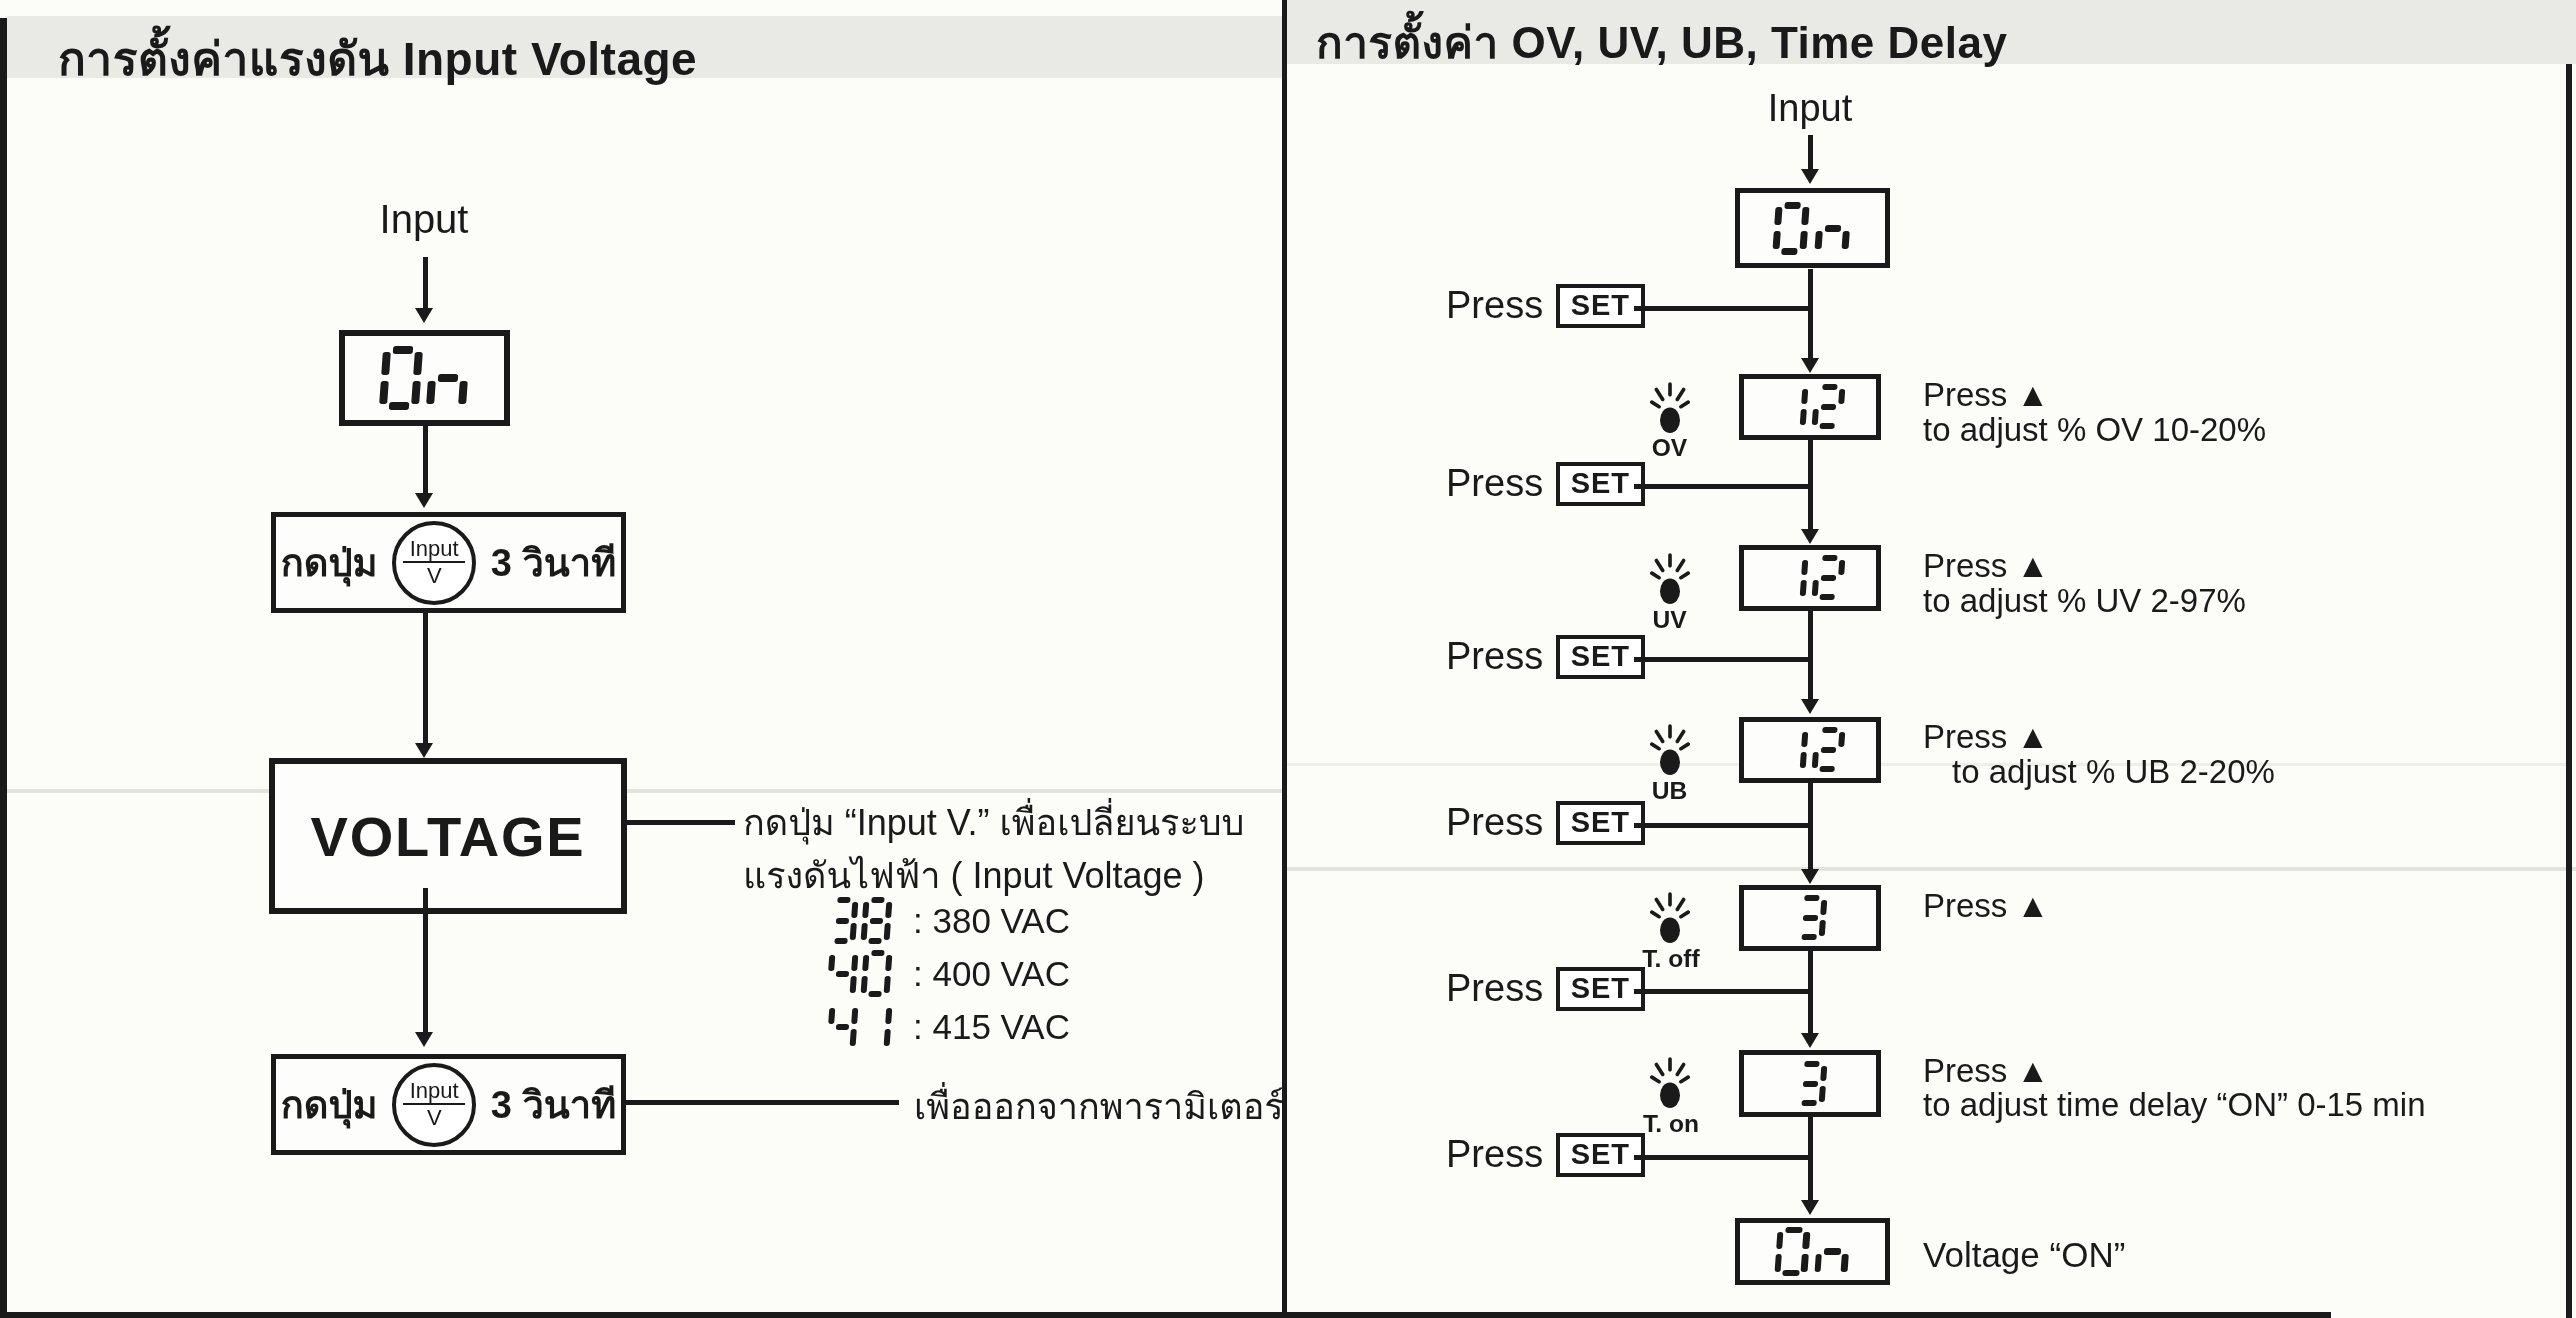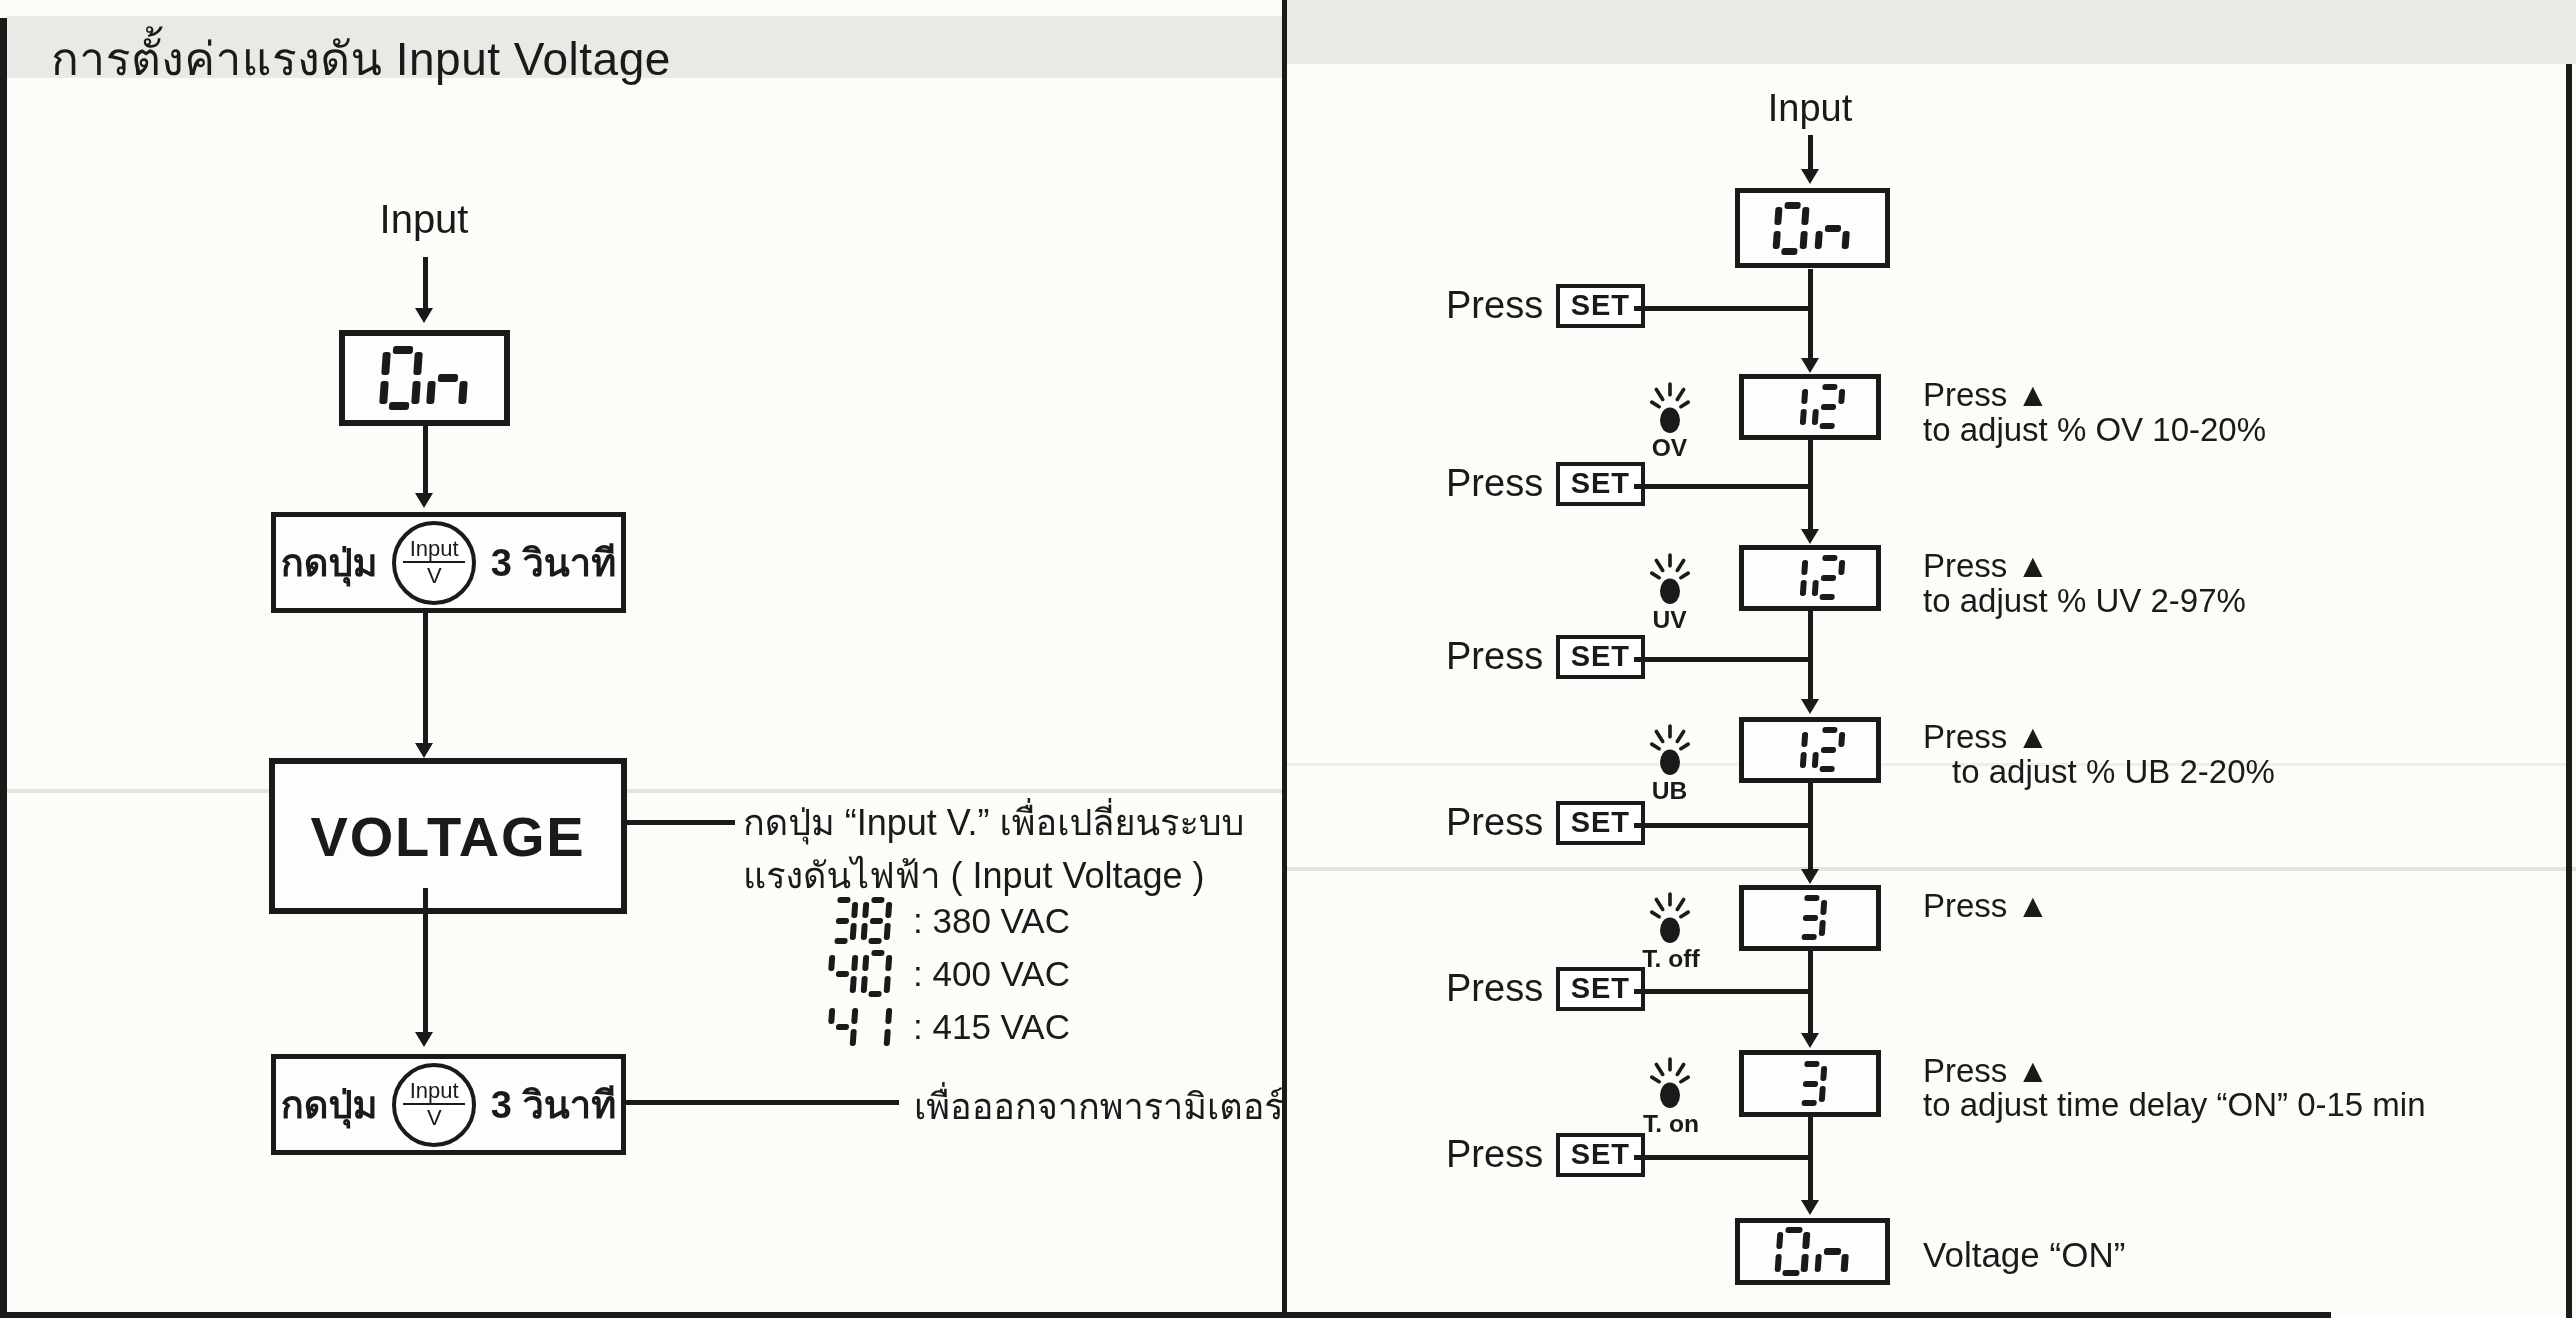--- a/index.html
+++ b/index.html
@@ -2,21 +2,21 @@
 <html style="font-size:14.6px"><head>
 <meta charset="utf-8">
 <style>
   :root{ --ink:#1a1a1a; }
   html,body{margin:0;padding:0;}
   body{font-family:"Liberation Sans", sans-serif; background:#ffffff;}
   .page{position:relative;width:2576px;height:1319px;background:#fcfcf9;overflow:hidden;color:var(--ink);}
   .band{position:absolute;background:#e9e9e5;}
   .crease{position:absolute;background:#e4e4df;}
   .rule{position:absolute;background:var(--ink);}
-  .title{position:absolute;font-weight:normal;white-space:nowrap;letter-spacing:0.5px;}
+  .title{position:absolute;font-weight:bold;white-space:nowrap;letter-spacing:0.5px;margin-left:7px;}
   .flowline{position:absolute;background:var(--ink);}
   .ah{position:absolute;width:0;height:0;border-left:9px solid transparent;border-right:9px solid transparent;border-top:15.5px solid var(--ink);}
   .dispbox{position:absolute;border:5.5px solid var(--ink);background:#fdfdfb;box-sizing:border-box;}
   .dispbox.big{border-width:6.4px;}
   .segwrap{display:flex;align-items:center;justify-content:center;width:100%;height:100%;}
   .sdigit{position:relative;display:inline-block;transform:skewX(-4deg);}
   .seg{position:absolute;background:var(--ink);border-radius:2.7px;}
   .pressbox{position:absolute;border:5.5px solid var(--ink);box-sizing:border-box;display:flex;align-items:center;justify-content:center;gap:14.6px;font-size:38px;font-weight:bold;background:#fdfdfb;white-space:nowrap;}
   .inputv{width:76px;height:76px;border:4.6px solid var(--ink);border-radius:50%;display:flex;flex-direction:column;align-items:center;justify-content:center;font-size:22px;font-weight:normal;flex:0 0 auto;background:#fff;}
   .inputv .fr-top{padding:0 6.4px 0.9px 6.4px;border-bottom:2.7px solid var(--ink);line-height:1.05;}
@@ -159,20 +159,21 @@
     <span class="inputv">
       <span class="fr-top">Input</span>
       <span class="fr-bot">V</span>
     </span>
     <span>3 วินาที</span>
   </div>
 
   <div class="flowline" style="left:626px;top:1100px;width:273px;height:4.6px;"></div>
   <div class="note" style="left:914px;top:1078px;">เพื่อออกจากพารามิเตอร์</div>
 
+  <div class="title" style="left:1309px;top:7.3px;font-size:44px;">การตั้งค่า OV, UV, UB, Time Delay</div>
 
   <div class="flabel" style="left:1728px;top:87px;width:164px;font-size:38px;">Input</div>
   <div class="flowline" style="left:1808px;top:135px;width:4.6px;height:36px;"></div>
   <div class="ah" style="left:1801px;top:169px;"></div>
 
   <div class="dispbox" style="left:1735px;top:188px;width:155px;height:80px;">
     <div class="segwrap" style="gap: 6.4px;">
         <span class="sdigit" style="width: 35px; height: 53px;">
           <i class="seg" style="left: 9px; top: 0px; width: 16.4px; height: 7.3px;"></i>
           <i class="seg" style="left: 27px; top: 5.1px; width: 7.3px; height: 18.4px;"></i>

